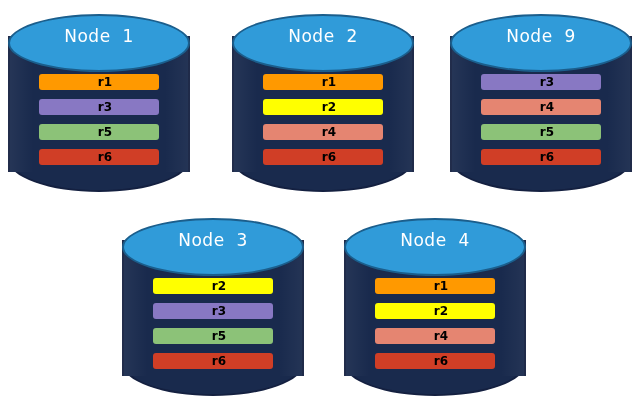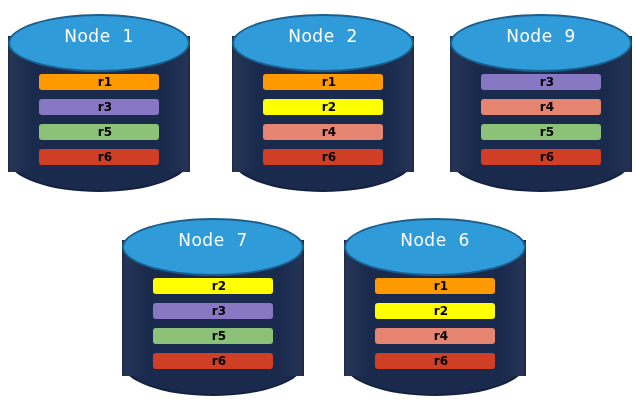--- a/index.html
+++ b/index.html
@@ -156,34 +156,34 @@
         <div class="bar" style="background: rgb(229, 133, 113); color: rgb(0, 0, 0);">r4</div>
         <div class="bar" style="background: rgb(140, 194, 120); color: rgb(0, 0, 0);">r5</div>
         <div class="bar" style="background: rgb(208, 62, 38); color: rgb(0, 0, 0);">r6</div>
       </div>
     </div>
     <div class="node" style="left: 122px; top: 212px;">
       <div class="cyl-bottom" style="background: rgb(25, 42, 77);"></div>
       <div class="cyl-body" style="background: rgb(25, 42, 77);"></div>
       <div class="cyl-shade"></div>
       <div class="cyl-top" style="background: rgb(48, 155, 217);"></div>
-      <div class="node-label" style="color: rgb(255, 255, 255);">Node  7</div>
+      <div class="node-label" style="color: rgb(255, 255, 255);">Node  3</div>
       <div class="bars">
         <div class="bar" style="background: rgb(255, 255, 0); color: rgb(0, 0, 0);">r2</div>
         <div class="bar" style="background: rgb(136, 120, 195); color: rgb(0, 0, 0);">r3</div>
         <div class="bar" style="background: rgb(140, 194, 120); color: rgb(0, 0, 0);">r5</div>
         <div class="bar" style="background: rgb(208, 62, 38); color: rgb(0, 0, 0);">r6</div>
       </div>
     </div>
     <div class="node" style="left: 344px; top: 212px;">
       <div class="cyl-bottom" style="background: rgb(25, 42, 77);"></div>
       <div class="cyl-body" style="background: rgb(25, 42, 77);"></div>
       <div class="cyl-shade"></div>
       <div class="cyl-top" style="background: rgb(48, 155, 217);"></div>
-      <div class="node-label" style="color: rgb(255, 255, 255);">Node  6</div>
+      <div class="node-label" style="color: rgb(255, 255, 255);">Node  4</div>
       <div class="bars">
         <div class="bar" style="background: rgb(255, 153, 0); color: rgb(0, 0, 0);">r1</div>
         <div class="bar" style="background: rgb(255, 255, 0); color: rgb(0, 0, 0);">r2</div>
         <div class="bar" style="background: rgb(229, 133, 113); color: rgb(0, 0, 0);">r4</div>
         <div class="bar" style="background: rgb(208, 62, 38); color: rgb(0, 0, 0);">r6</div>
       </div>
     </div>
   </div>
 
 </body></html>

